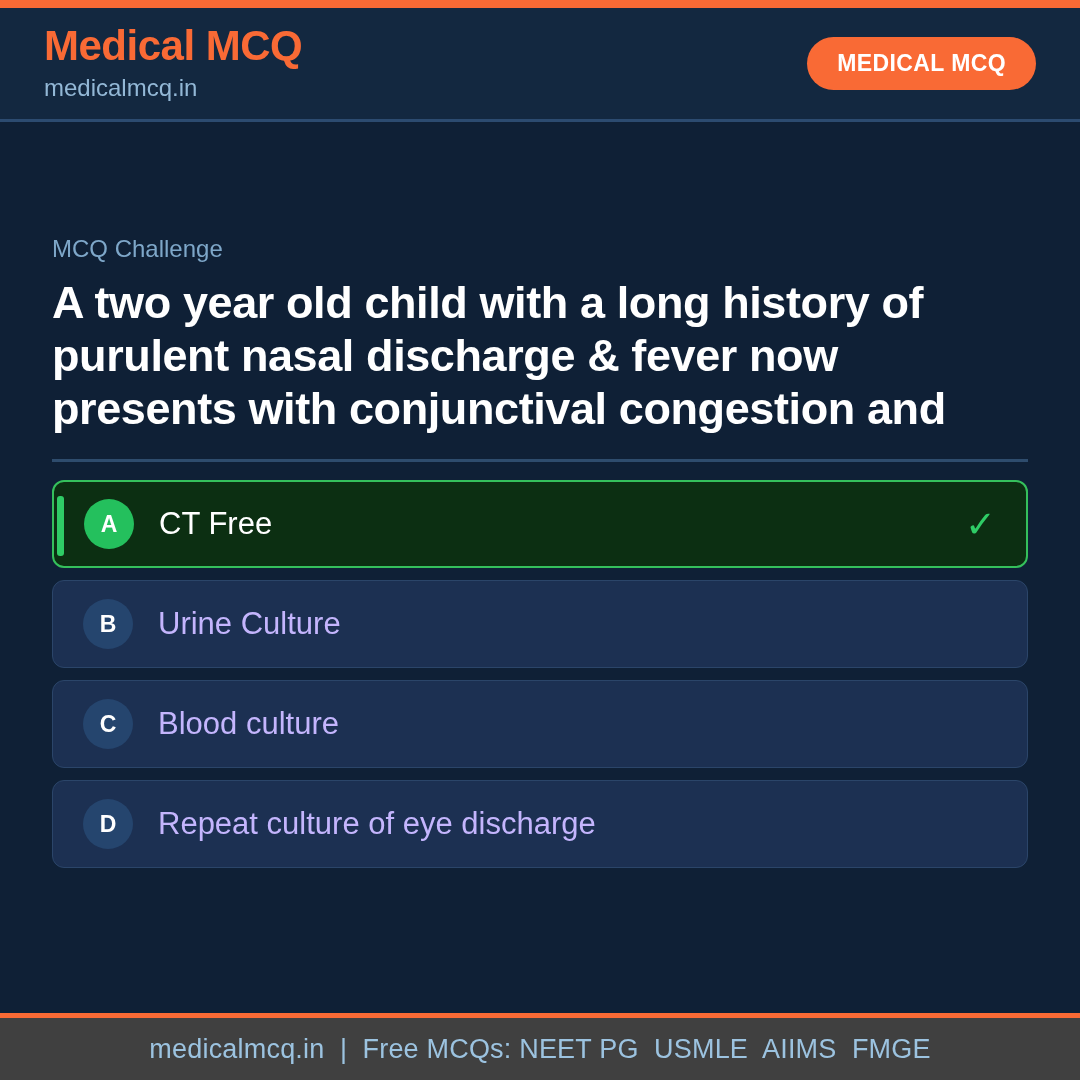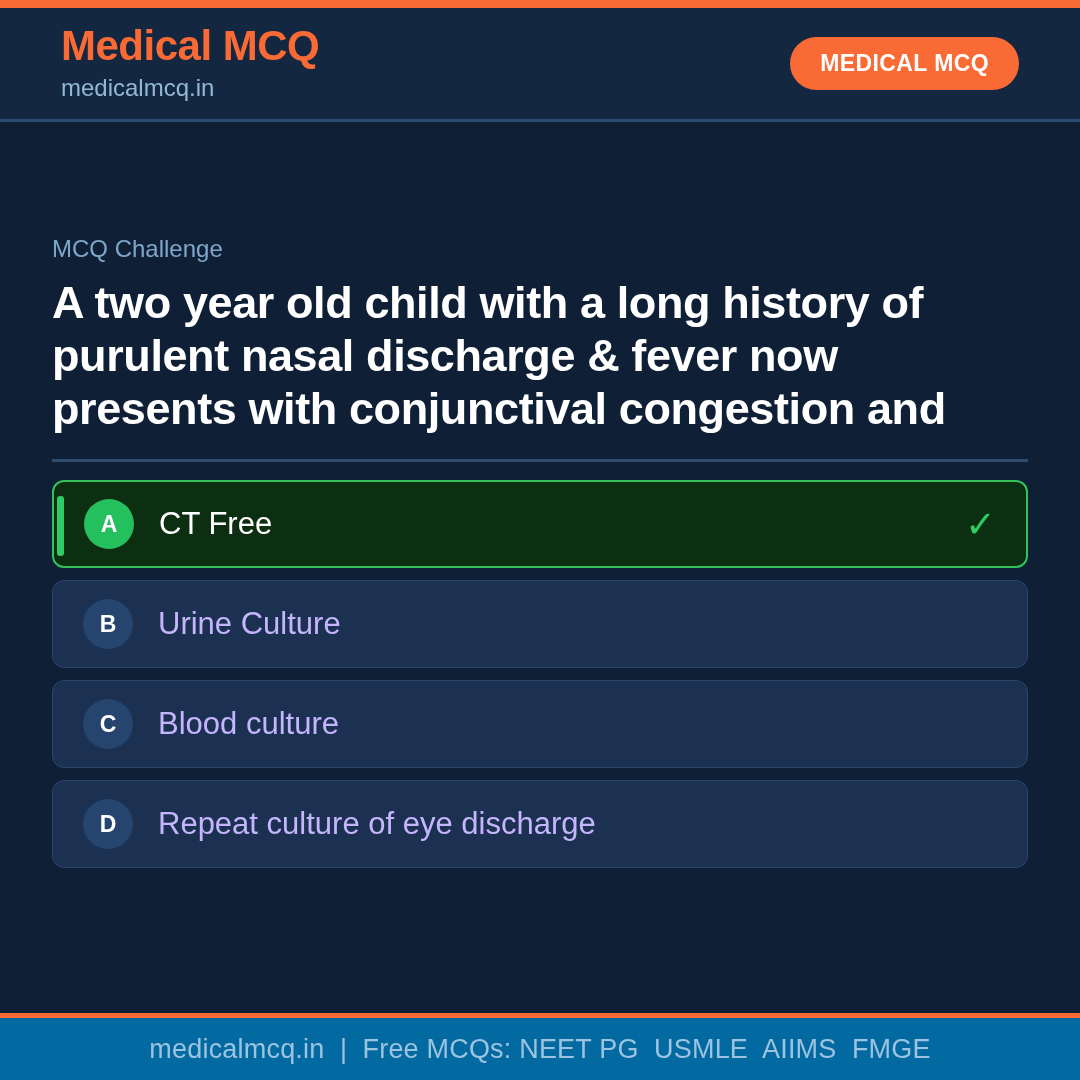--- a/index.html
+++ b/index.html
@@ -16,21 +16,21 @@
     position:absolute; top:0; left:0; width:1080px; height:8px;
     background:#f96a35;
   }
 
   
   #header {
     position:absolute; top:8px; left:0; width:1080px; height:114px;
     background:#132840;
     border-bottom:3px solid #2c4b70;
     display:flex; align-items:center; justify-content:space-between;
-    padding:0 61px;
+    padding:0 44px;
   }
   #brand-block { display:flex; flex-direction:column; justify-content:center; }
   #brand-title {
     font-size:42px; font-weight:bold; color:#f96a35;
     letter-spacing:-0.5px; line-height:1.05;
   }
   #brand-url {
     font-size:24px; color:#93b8d6; line-height:1.25; margin-top:4px;
   }
   #header-badge {
@@ -96,21 +96,21 @@
   .check-mark {
     position:absolute; right:30px; top:50%; transform:translateY(-50%);
     font-size:37px; color:#2fcc66; line-height:1;
     display:none;
   }
   .option.correct .check-mark { display:block; }
 
   
   #footer {
     position:absolute; bottom:0; left:0; width:1080px; height:67px;
-    background:#0369a1;
+    background:#404040;
     border-top:5px solid #f96a35;
     display:flex; align-items:center; justify-content:center;
   }
   #footer-text {
     font-size:27px; color:#9cc3e0; letter-spacing:0.2px; white-space:pre;
   }
 </style>
 </head>
 <body>
 

